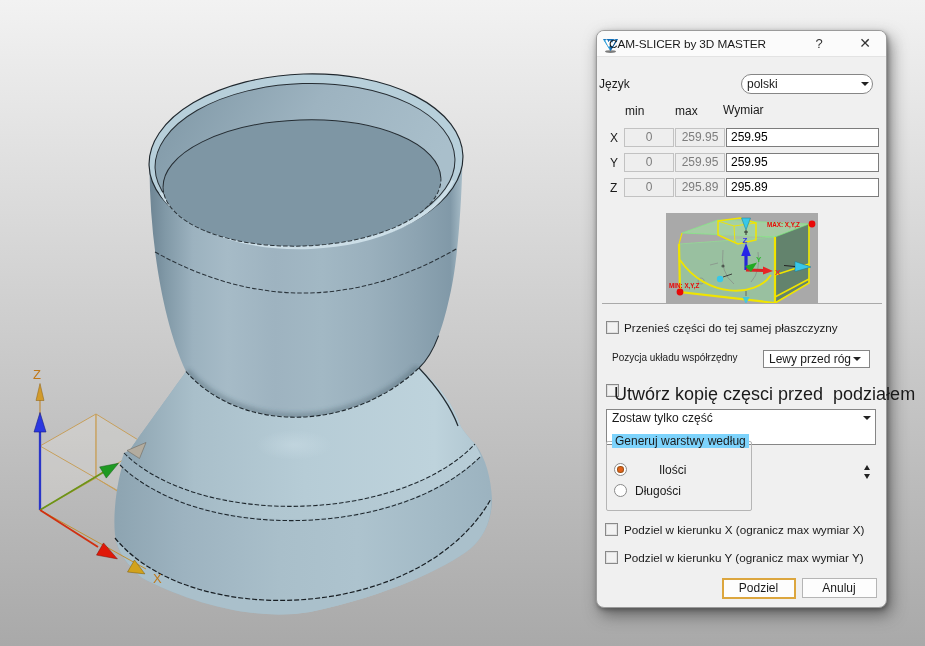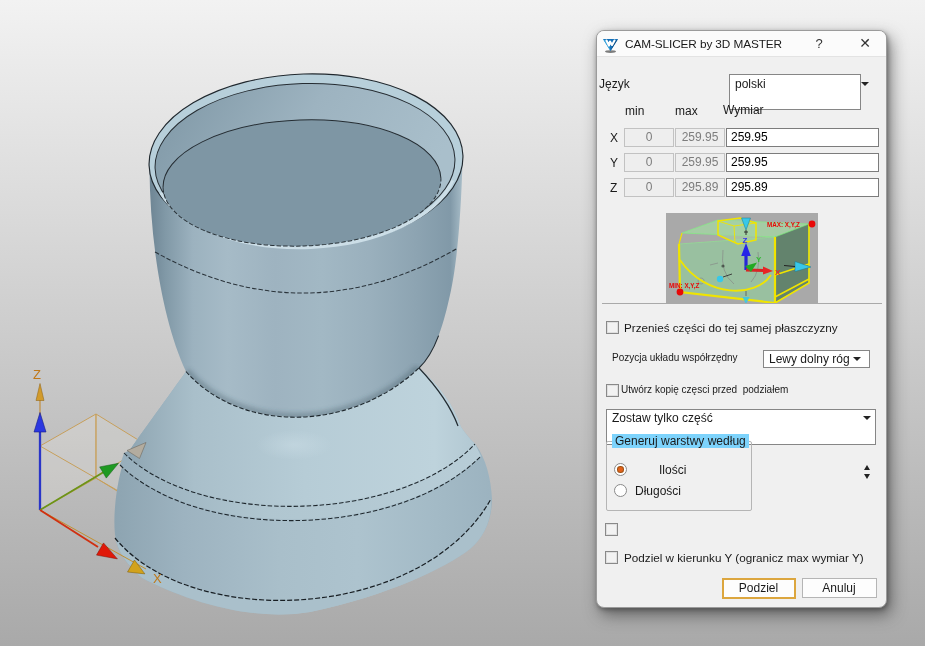--- a/index.html
+++ b/index.html
@@ -4,21 +4,21 @@
 html,body{margin:0;padding:0;}
 body{width:925px;height:646px;overflow:hidden;position:relative;
   font-family:"Liberation Sans",sans-serif;
   background:linear-gradient(180deg,#f2f2f2 0%,#a9a9a9 100%);}
 #scene{position:absolute;left:0;top:0;}
 .dlg{position:absolute;left:596px;top:30px;width:291px;height:578px;
   background:#f0f0f0;border:1px solid #9b9b9b;border-radius:8px;
   box-shadow:4px 7px 16px rgba(55,55,55,.62),1px 2px 4px rgba(60,60,60,.5);box-sizing:border-box;font-size:12px;color:#1a1a1a;}
 .tbar{position:absolute;left:0;top:0;width:100%;height:26px;background:#fbfbfb;
   border-radius:7px 7px 0 0;border-bottom:1px solid #e3e3e3;box-sizing:border-box;}
-.ttl{position:absolute;left:28px;top:0;line-height:26px;font-size:11.8px;color:#191919;letter-spacing:-0.1px;}
+.ttl{position:absolute;left:12px;top:0;line-height:26px;font-size:11.8px;color:#191919;letter-spacing:-0.1px;}
 .qm{position:absolute;left:213px;top:0;width:18px;text-align:center;line-height:25px;font-size:13px;color:#333;}
 .xx{position:absolute;left:258px;top:0;width:20px;text-align:center;line-height:25px;font-size:14px;color:#333;}
 .lbl{position:absolute;white-space:nowrap;}
 .inp{position:absolute;box-sizing:border-box;border:1px solid #c2c2c2;background:#eee;
   color:#7d7d7d;text-align:center;line-height:17px;font-size:12px;}
 .winp{position:absolute;box-sizing:border-box;border:1px solid #7c7c7c;background:#fff;
   color:#000;padding-left:4px;line-height:17px;font-size:12px;}
 .cmb{position:absolute;box-sizing:border-box;border:1px solid #868686;background:#fff;
   padding-left:5px;font-size:12px;}
 .arr{position:absolute;width:0;height:0;border-left:4px solid transparent;
@@ -159,21 +159,21 @@
     <path d="M1,3 L16,3 L8.5,15 Z" fill="#1470b8"></path>
     <path d="M1,3 L8.5,15 L6,6 Z" fill="#36a8e0"></path>
     <path d="M16,3 L8.5,15 L12,6 Z" fill="#0b4e86"></path>
     <path d="M4.5,4.5 L7,9.5 L8,5.5 L10,9 L12.5,4.5" fill="none" stroke="#fff" stroke-width="2.1" stroke-linecap="round" stroke-linejoin="round"></path>
   </svg>
   <div class="ttl">CAM-SLICER by 3D MASTER</div>
   <div class="qm">?</div>
   <div class="xx">✕</div>
 
   <div class="lbl" style="left:2px;top:46px;">Język</div>
-  <div class="cmb" style="left:132px;top:43px;width:132px;height:36px;line-height:18px;">polski</div>
+  <div class="cmb" style="left:144px;top:43px;width:132px;height:20px;line-height:18px;border-radius:10px;">polski</div>
   <div class="arr" style="left:264px;top:51px;"></div>
 
   <div class="lbl" style="left:28px;top:73px;text-align:center;">min</div>
   <div class="lbl" style="left:78px;top:73px;">max</div>
   <div class="lbl" style="left:126px;top:72px;">Wymiar</div>
 
   <div class="lbl" style="left:13px;top:100px;">X</div>
   <div class="inp" style="left:27px;top:97px;width:50px;height:19px;">0</div>
   <div class="inp" style="left:78px;top:97px;width:50px;height:19px;">259.95</div>
   <div class="winp" style="left:129px;top:97px;width:153px;height:19px;">259.95</div>
@@ -232,41 +232,42 @@
     <text x="101" y="14" font-size="6.3" font-weight="bold" fill="#e80808" font-family="Liberation Sans,sans-serif">MAX: X,Y,Z</text>
     <text x="3" y="75" font-size="6.3" font-weight="bold" fill="#e80808" font-family="Liberation Sans,sans-serif">MIN: X,Y,Z</text>
   </svg>
 
   <div class="sep"></div>
 
   <div class="cb" style="left:9px;top:290px;"></div>
   <div class="lbl" style="left:27px;top:289.5px;font-size:11.7px;">Przenieś części do tej samej płaszczyzny</div>
 
   <div class="lbl" style="left:15px;top:321px;font-size:10px;">Pozycja układu współrzędny</div>
-  <div class="cmb" style="left:166px;top:319px;width:107px;height:18px;line-height:16px;">Lewy dolny róg</div>
+  <div class="cmb" style="left:166px;top:319px;width:107px;height:18px;line-height:16px;">Lewy przed róg</div>
   <div class="arr" style="left:256px;top:326px;"></div>
 
   <div class="cb" style="left:9px;top:353px;"></div>
-  <div class="lbl" style="left:24px;top:352.5px;font-size:10px;text-align:center;">Utwórz kopię częsci przed&nbsp; podziałem</div>
+  <div class="lbl" style="left:17px;top:352.5px;font-size:18px;text-align:center;">Utwórz kopię częsci przed&nbsp; podziałem</div>
 
   <div class="cmb" style="left:9px;top:378px;width:270px;height:36px;line-height:16px;">Zostaw tylko część</div>
   <div class="arr" style="left:266px;top:385px;"></div>
 
   <div class="grp"></div>
   <div class="grpl">Generuj warstwy według</div>
   <div class="rd" style="left:17px;top:432px;">
       <div class="rdot"></div>
     </div>
   <div class="lbl" style="left:38px;top:432px;margin-left:24px;">Ilości</div>
   <div class="rd" style="left:17px;top:452.5px;"></div>
   <div class="lbl" style="left:38px;top:453px;">Długości</div>
 
   <div style="position:absolute;left:267px;top:434px;width:0;height:0;border-left:3.5px solid transparent;border-right:3.5px solid transparent;border-bottom:5px solid #222;"></div>
   <div style="position:absolute;left:267px;top:443px;width:0;height:0;border-left:3.5px solid transparent;border-right:3.5px solid transparent;border-top:5px solid #222;"></div>
 
   <div class="cb" style="left:8px;top:492px;"></div>
+  <div class="lbl" style="left:27px;top:491.5px;font-size:11.7px;">Podziel w kierunku X (ogranicz max wymiar X)</div>
 
   <div class="cb" style="left:8px;top:520px;"></div>
   <div class="lbl" style="left:27px;top:519.5px;font-size:11.7px;">Podziel w kierunku Y (ogranicz max wymiar Y)</div>
 
   <div class="btn" style="left:124.5px;top:547px;width:74px;height:21px;line-height:17px;border:2px solid #dca63e;">Podziel</div>
   <div class="btn" style="left:204.5px;top:547px;width:75px;height:20px;line-height:18px;border:1px solid #b5b5b5;">Anuluj</div>
 </div>
 
 </body></html>

